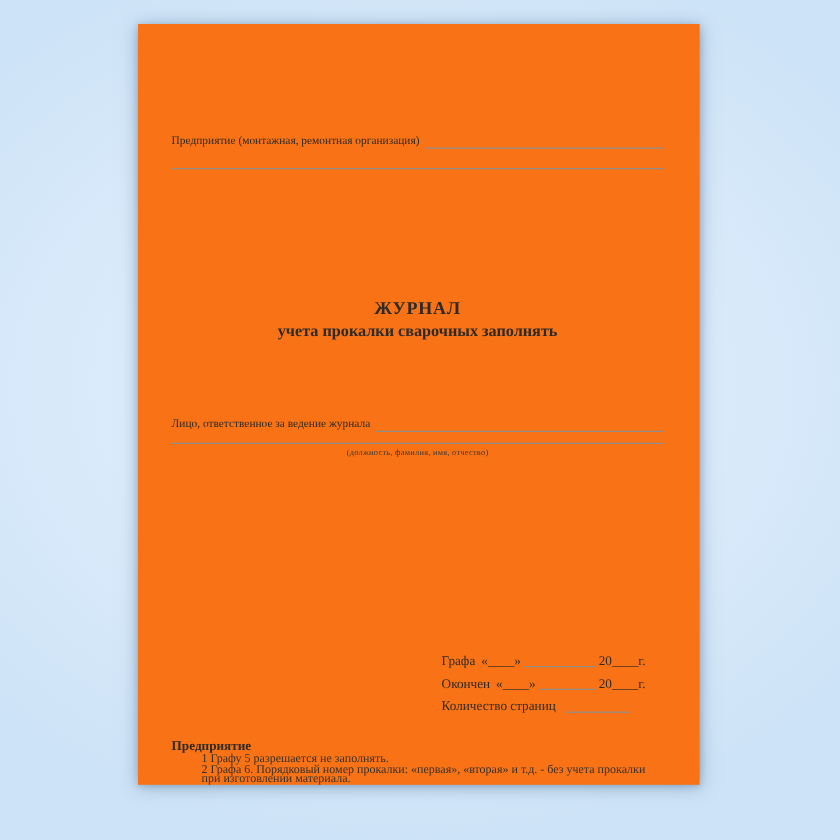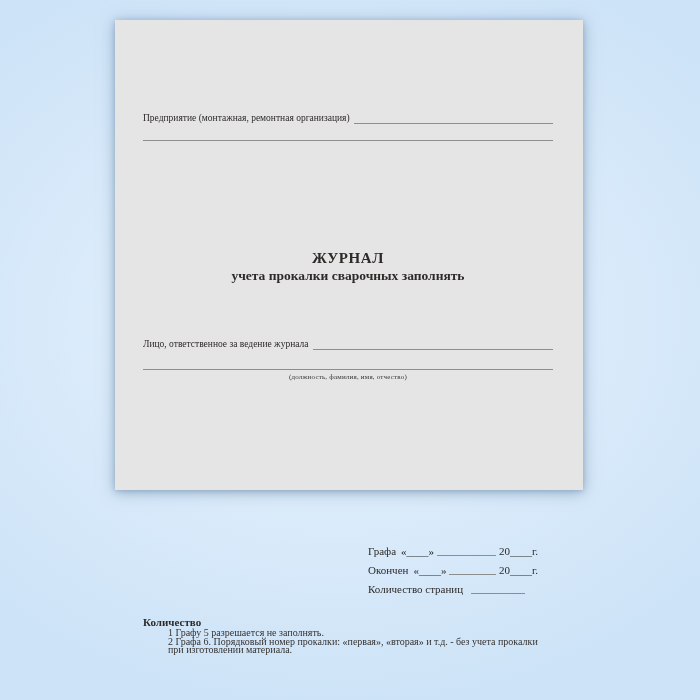--- a/index.html
+++ b/index.html
@@ -3,22 +3,22 @@
 <meta charset="utf-8">
 <style>
   * { margin: 0; padding: 0; box-sizing: border-box; }
   html, body { width: 700px; height: 700px; overflow: hidden; }
   body {
     font-family: "Liberation Serif", "DejaVu Serif", serif;
     background: radial-gradient(ellipse 70% 55% at 48% 46%, #eaf3fd 0%, #dcecfb 45%, #cde3f7 100%);
   }
   .stage { position: relative; width: 700px; height: 700px; }
   .page {
-    position: absolute; left: 115px; top: 20px; width: 468px; height: 470px;
-    background: #e5e5e5;
+    position: absolute; left: 115px; top: 20px; width: 468px; height: 634px;
+    background: #f97316;
     box-shadow: 0 2px 14px rgba(92, 124, 156, 0.55), 0 1px 5px rgba(92, 124, 156, 0.35);
     color: #2d2a28;
   }
   .abs { position: absolute; left: 28px; right: 30px; }
 
   
   .blank-row { display: flex; align-items: flex-end; font-size: 9.5px; line-height: 12px; }
   .fill-line { flex: 1 1 auto; border-bottom: 1px solid #8e8e8e; margin-left: 4px; height: 1px; }
   .full-line { border-bottom: 1px solid #8e8e8e; height: 1px; }
 
@@ -27,21 +27,21 @@
 
   .title {
     top: 229px; text-align: center;
     font-size: 15px; font-weight: bold; letter-spacing: 0.6px; line-height: 18px;
   }
   .subtitle {
     top: 247px; text-align: center;
     font-size: 13.5px; font-weight: bold; line-height: 17px;
   }
 
-  .r-responsible { top: 318px; align-items: flex-end; }
+  .r-responsible { top: 328px; align-items: flex-end; }
   .r-responsible-line2 { top: 349px; }
   .caption { top: 353px; text-align: center; font-size: 7px; color: #3a3733; letter-spacing: 0.2px; }
 
   .dates { position: absolute; left: 253px; width: 170px; top: 524px; font-size: 11px; }
   .date-row { display: flex; align-items: flex-end; height: 14px; margin-bottom: 5px; line-height: 13px; }
   .date-row .fill-line { margin: 0 3px 2px 3px; }
   .date-label { margin-right: 5px; white-space: nowrap; }
   .quote-blank, .year-blank, .year-suffix { white-space: nowrap; }
   .pages-row .fill-line { margin-right: 13px; }
 
@@ -86,19 +86,19 @@
         <span class="year-blank">20____</span>
         <span class="year-suffix">г.</span>
       </div>
       <div class="date-row pages-row">
         <span class="date-label">Количество страниц</span>
         <span class="fill-line"></span>
       </div>
     </div>
 
     <div class="abs notes">
-      <div class="notes-title">Количество</div>
+      <div class="notes-title">Предприятие</div>
       <div class="note">1 Графу 5 разрешается не заполнять.</div>
       <div class="note">2 Графа 6. Порядковый номер прокалки: «первая», «вторая» и т.д. - без учета прокалки при изготовлении материала.</div>
     </div>
 
   </div>
 </div>
 
 </body></html>

